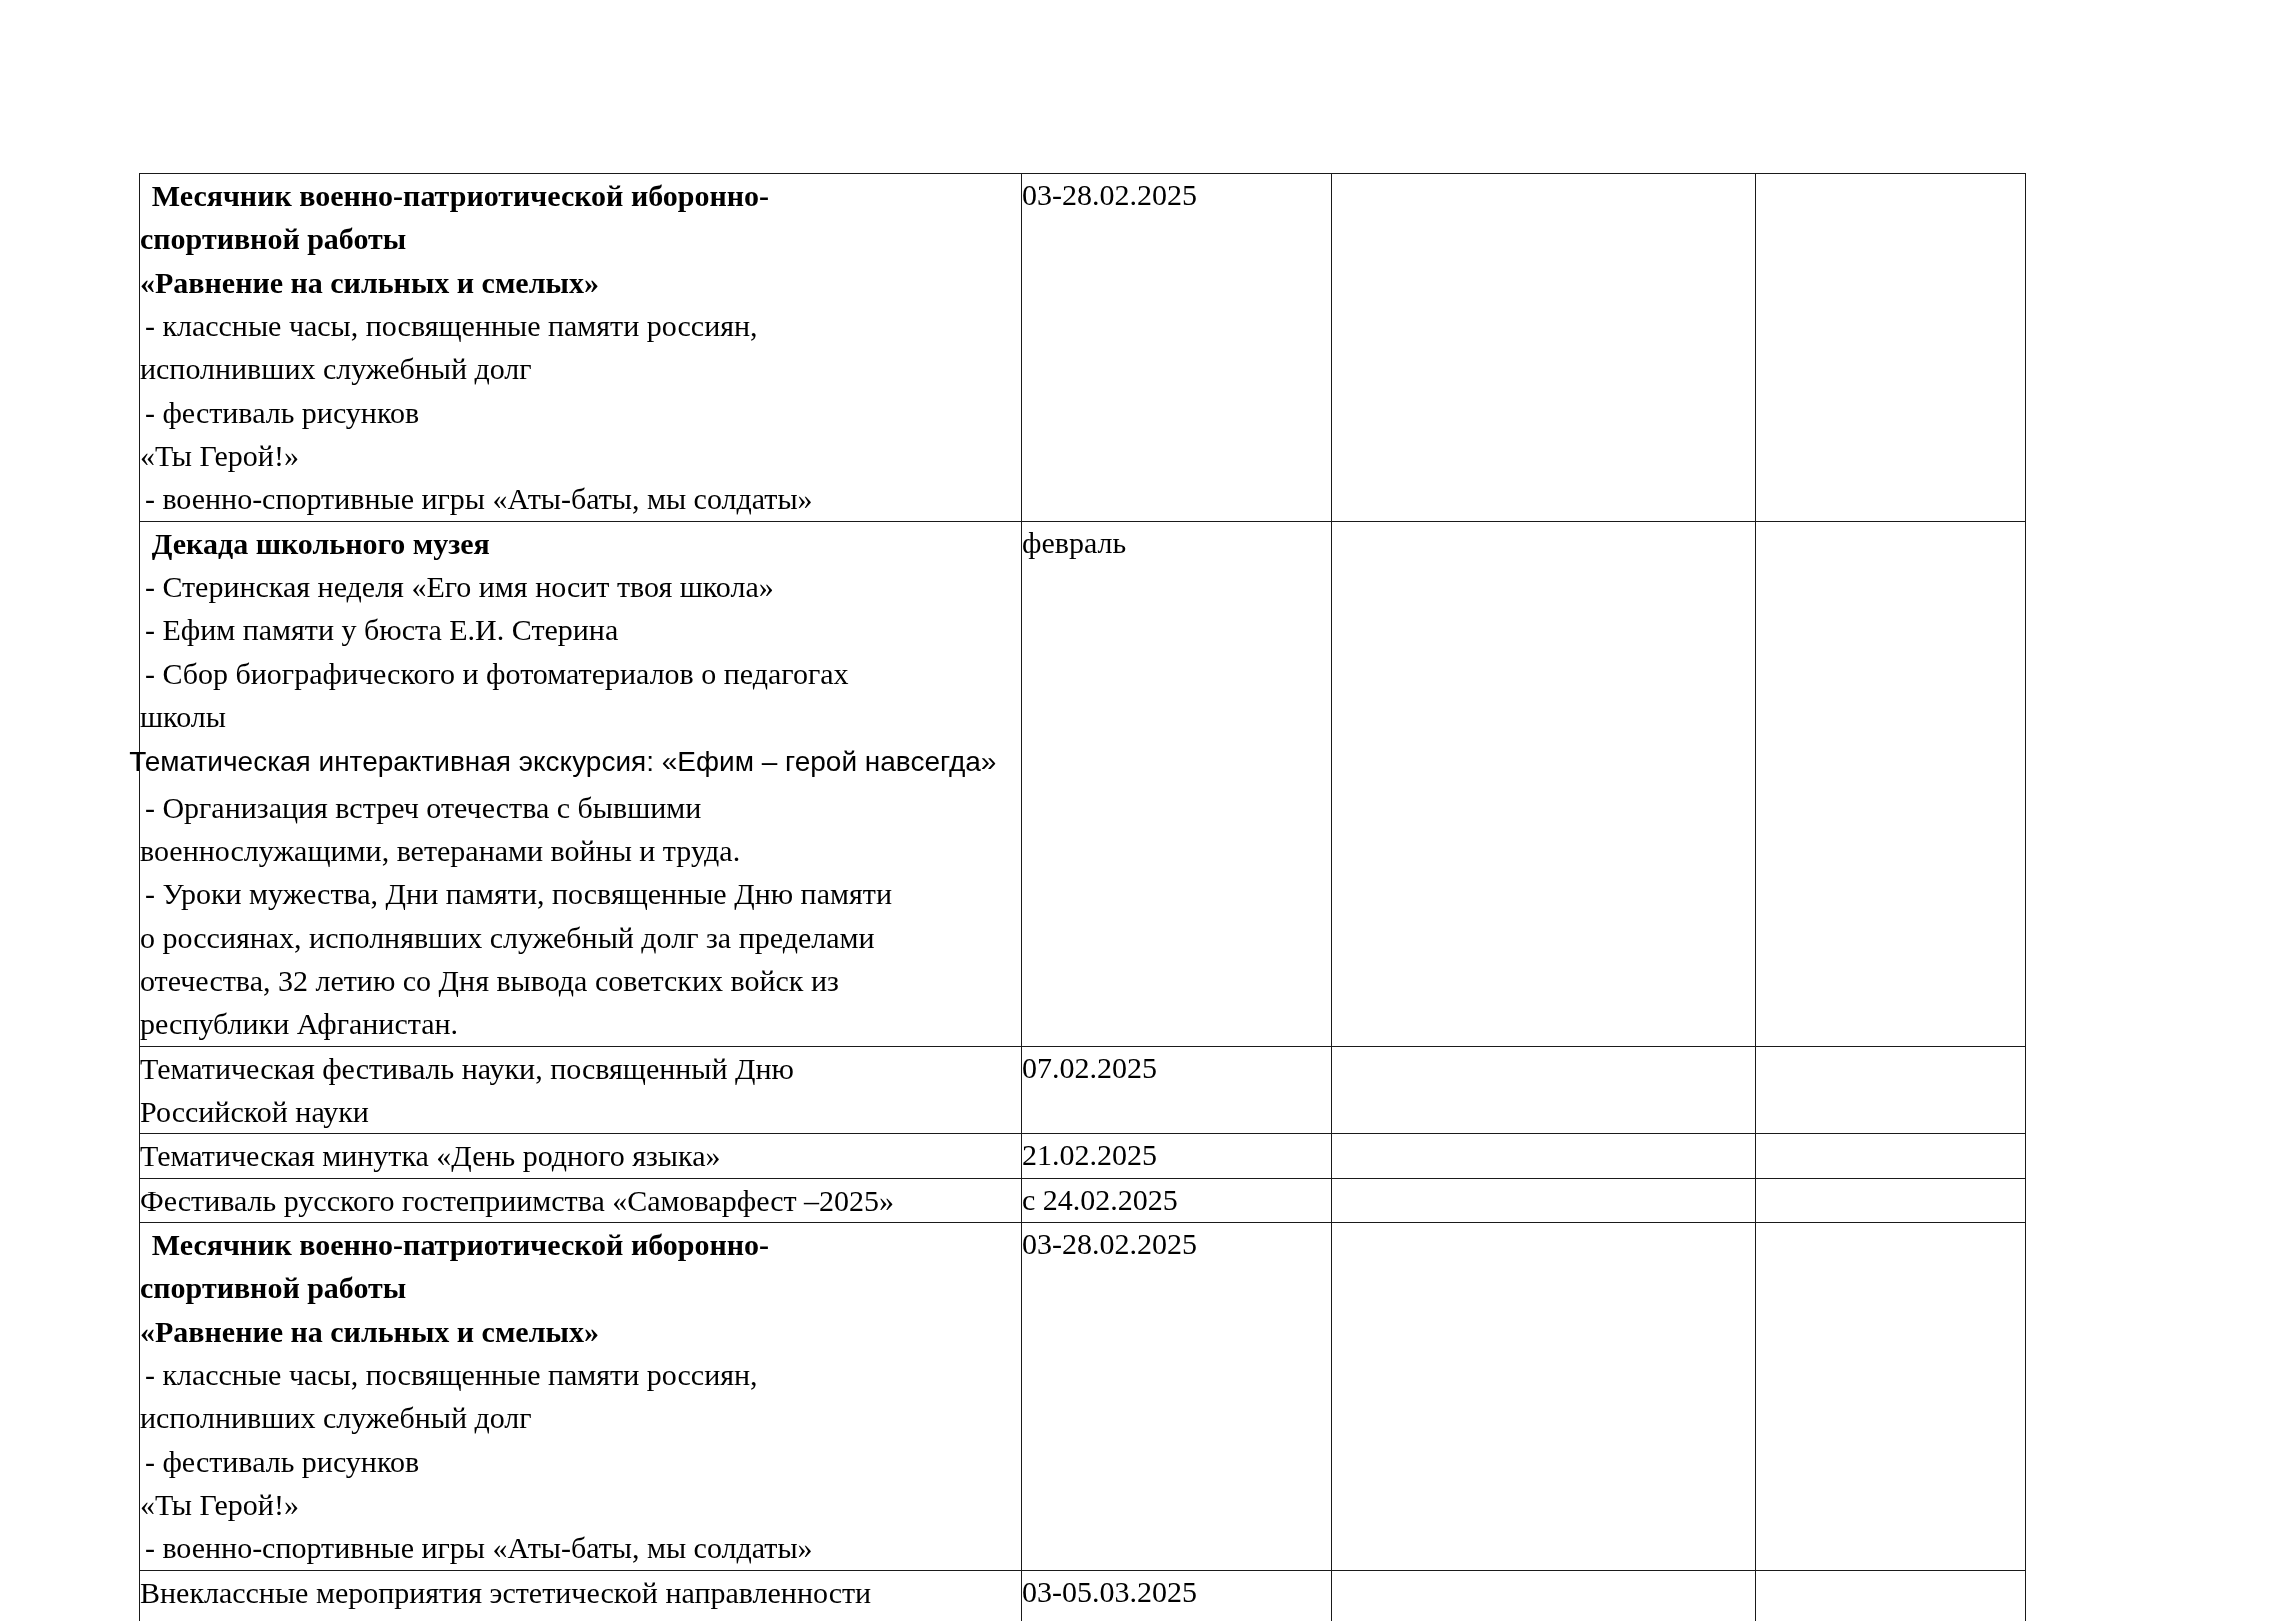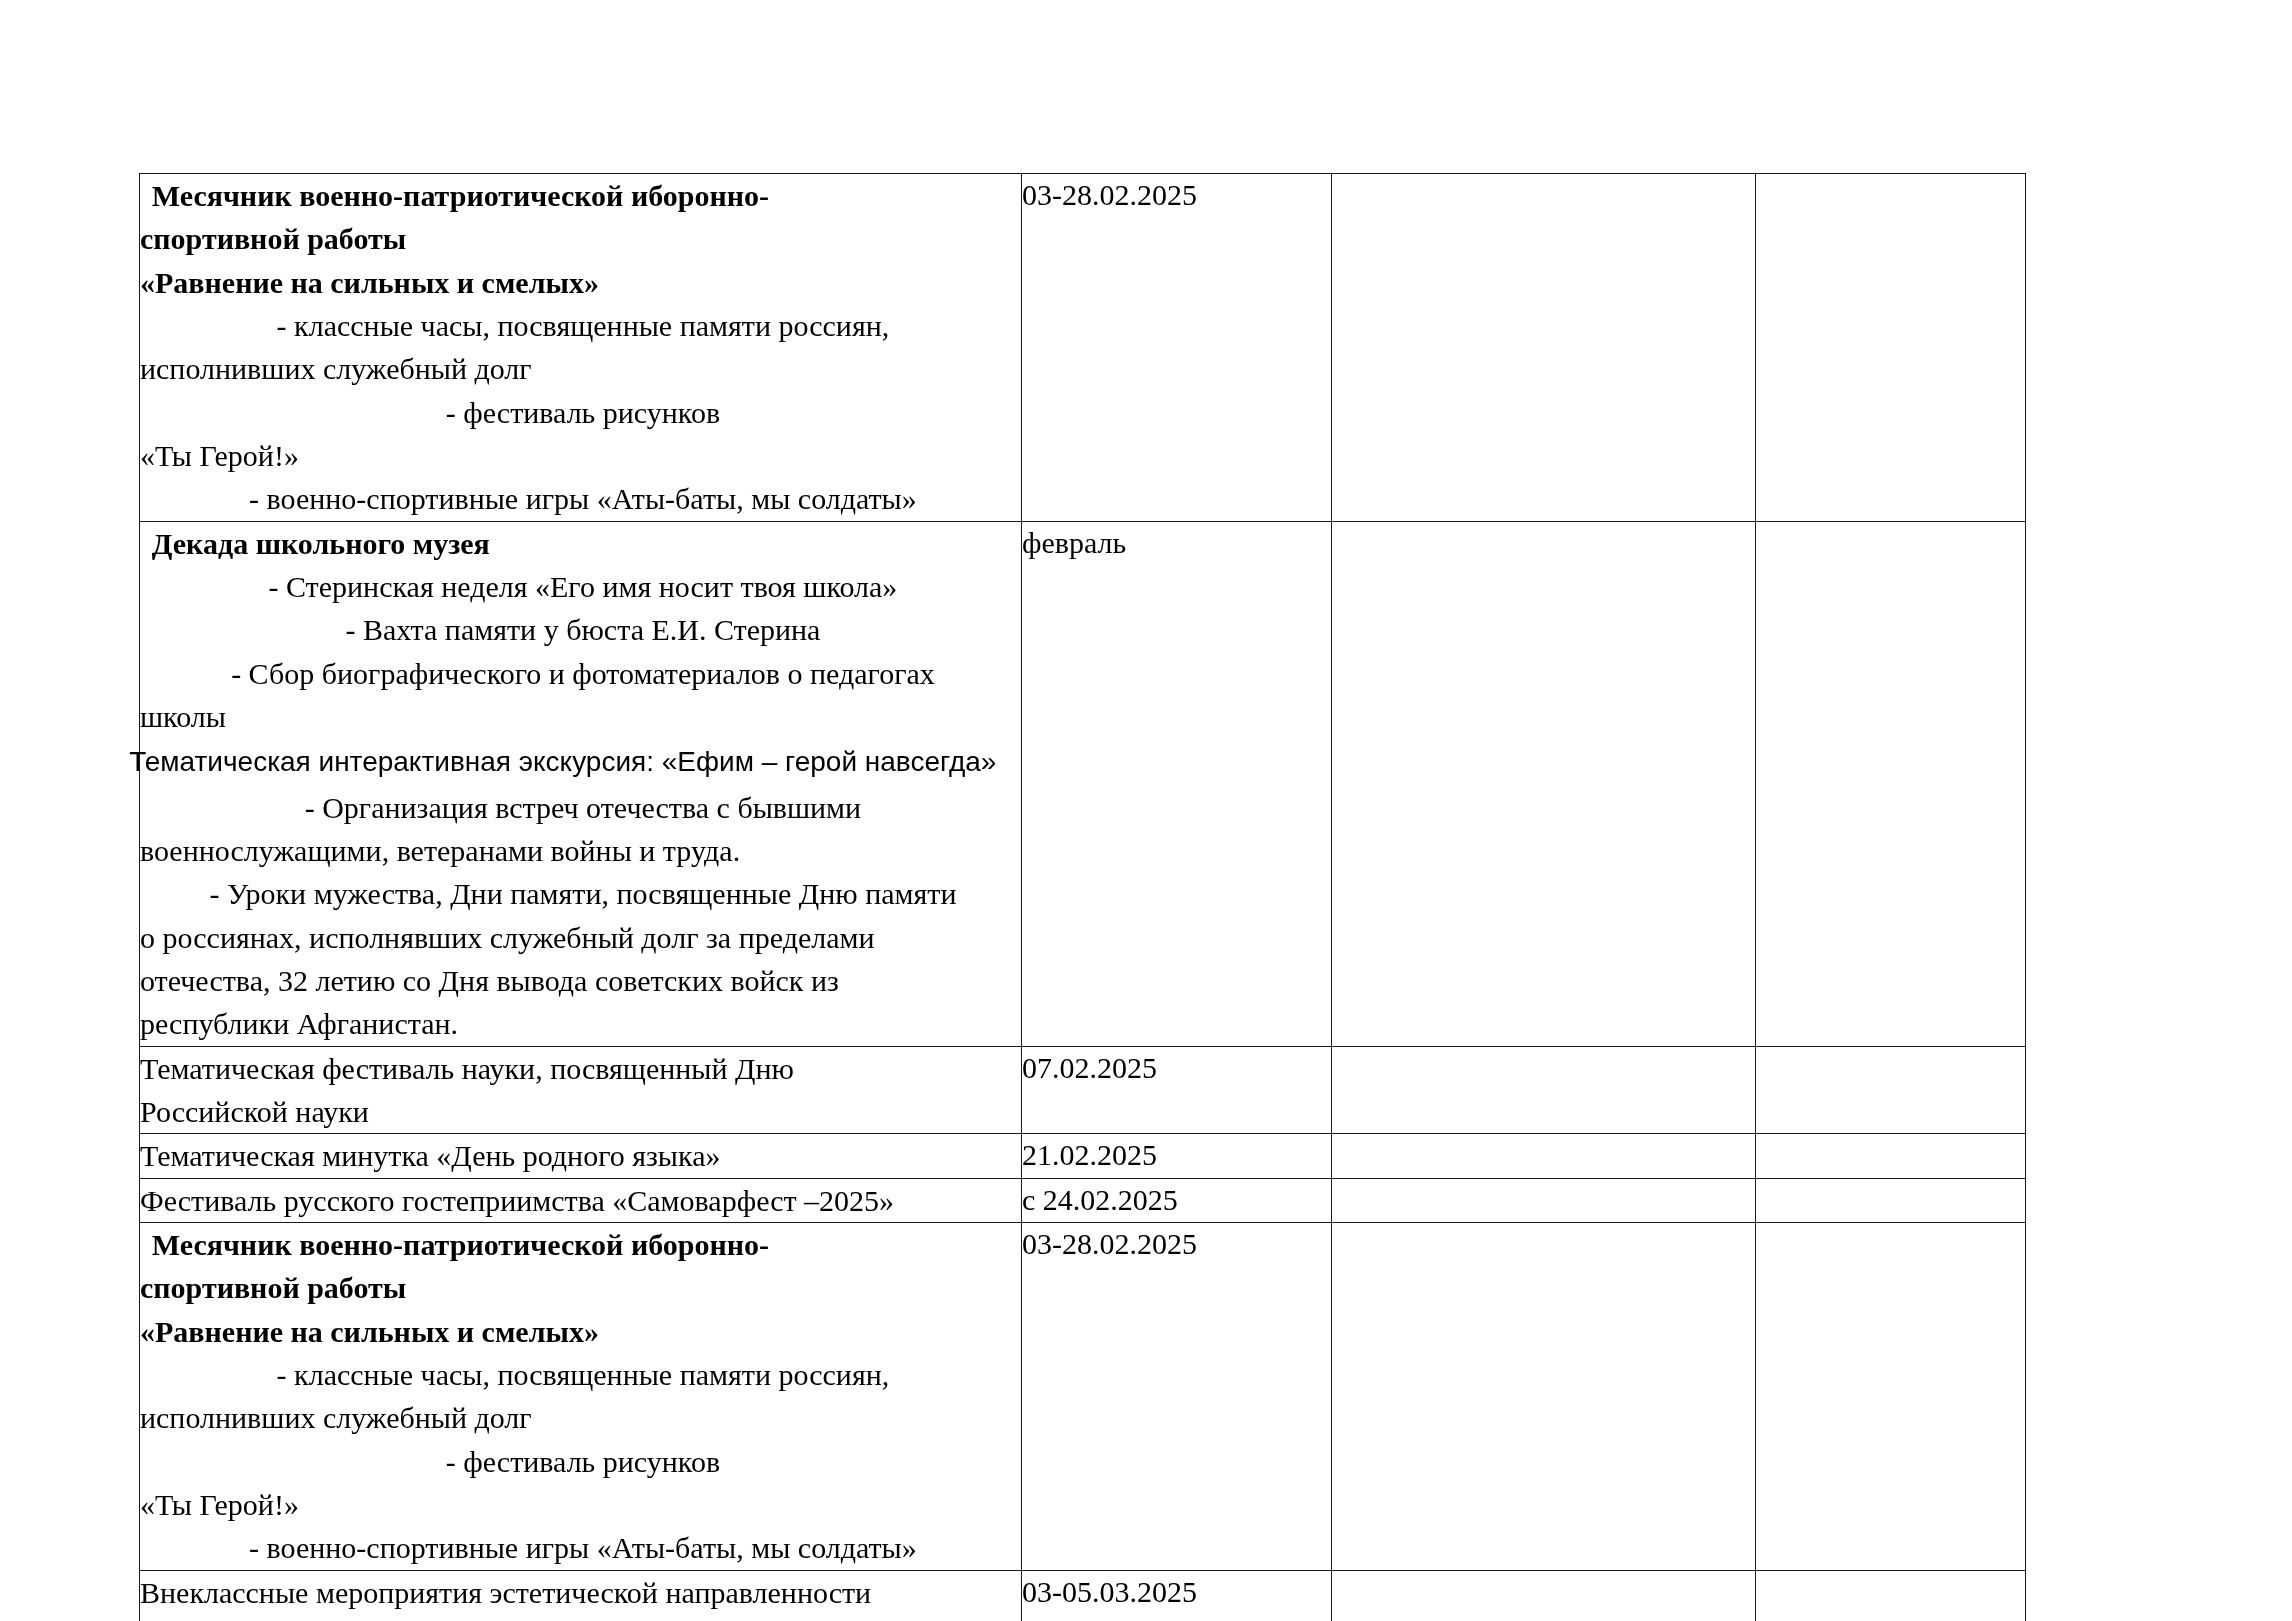--- a/index.html
+++ b/index.html
@@ -62,21 +62,21 @@
   }
 
   .cell-empty {
     padding: 0;
   }
 
   .ln { display: block; white-space: pre-wrap; }
   .ln.b { font-weight: bold; }
 
   
-  .ln.bullet { padding-left: 4.9px; text-align: center; }
+  .ln.bullet { padding-left: 4.9px; }
 
   
   .ln.first { padding-left: 11.8px; }
 
   
   .para-sans {
     display: block;
     font-family: Liberation Sans, sans-serif;
     font-size: 28px;
     line-height: 1.54;
@@ -110,21 +110,21 @@
             <span class="ln bullet">- военно-спортивные игры «Аты-баты, мы солдаты»</span>
           </td>
           <td class="cell-date">03-28.02.2025</td>
           <td class="cell-empty"></td>
           <td class="cell-empty"></td>
         </tr>
         <tr>
           <td class="cell-activity">
             <span class="ln b first">Декада школьного музея</span>
             <span class="ln bullet">- Стеринская неделя «Его имя носит твоя школа»</span>
-            <span class="ln bullet">- Вахта памяти у бюста Е.И. Стерина</span>
+            <span class="ln bullet">- Ефим памяти у бюста Е.И. Стерина</span>
             <span class="ln bullet">- Сбор биографического и фотоматериалов о педагогах</span>
             <span class="ln">школы</span>
             <span class="para-sans">Тематическая интерактивная экскурсия: «Ефим – герой навсегда»</span>
             <span class="ln bullet">- Организация встреч отечества с бывшими</span>
             <span class="ln">военнослужащими, ветеранами войны и труда.</span>
             <span class="ln bullet">- Уроки мужества, Дни памяти, посвященные Дню памяти</span>
             <span class="ln">о россиянах, исполнявших служебный долг за пределами</span>
             <span class="ln">отечества, 32 летию со Дня вывода советских войск из</span>
             <span class="ln">республики Афганистан.</span>
           </td>

